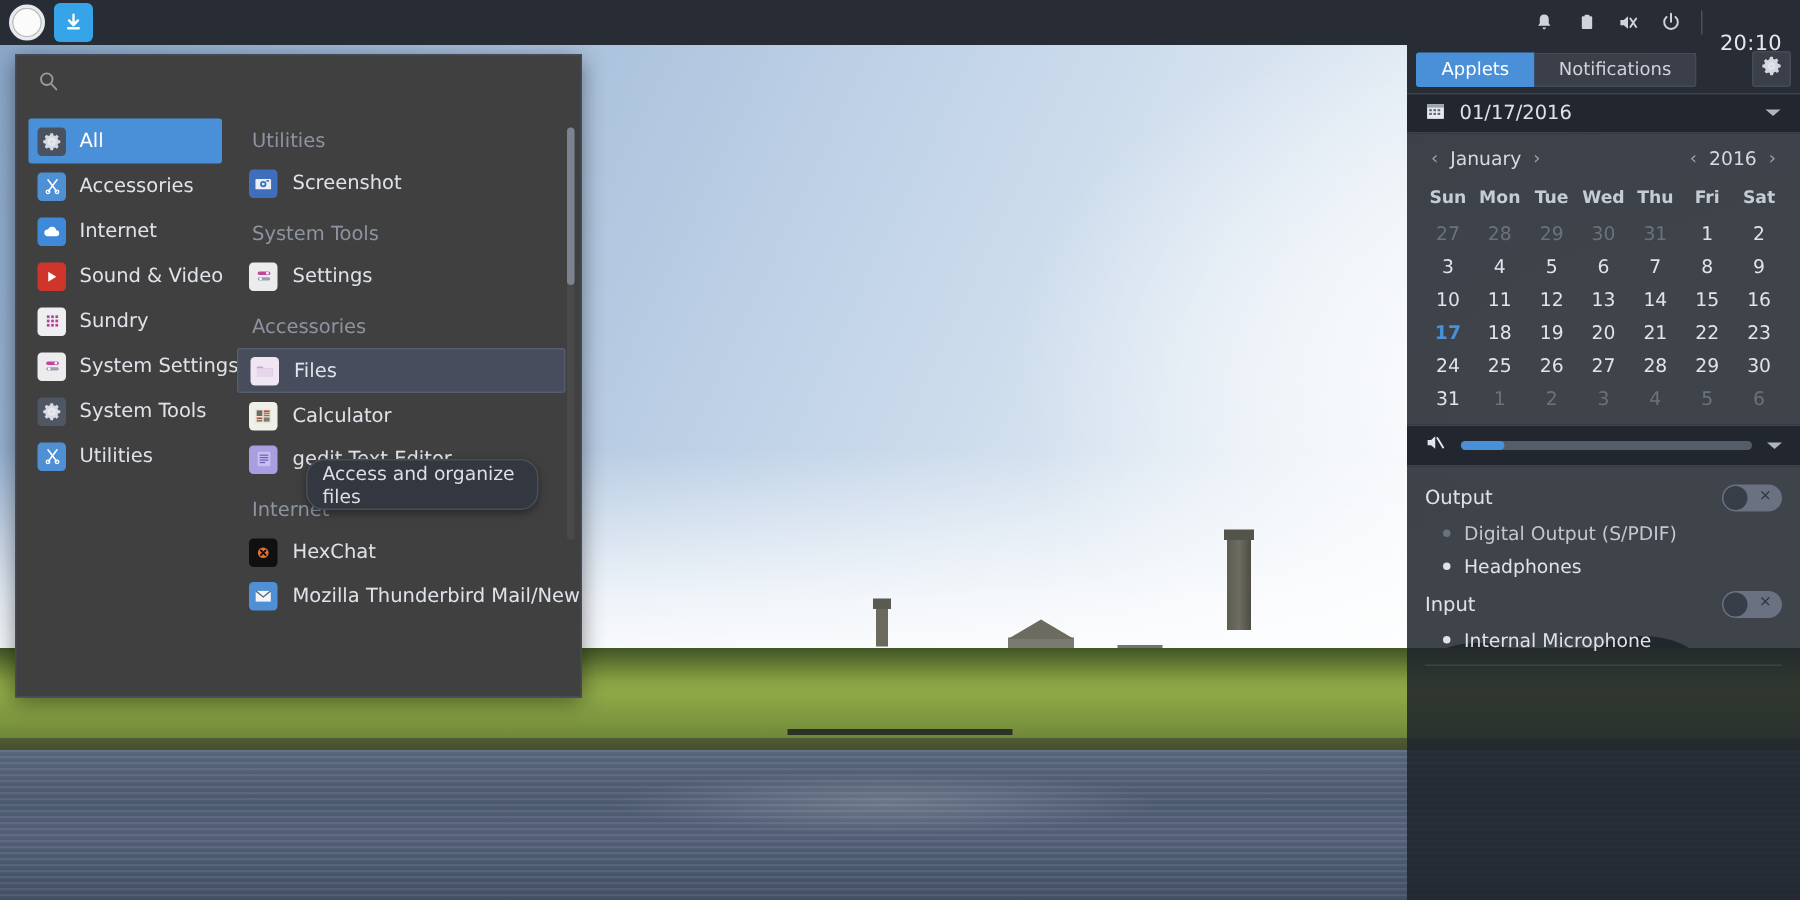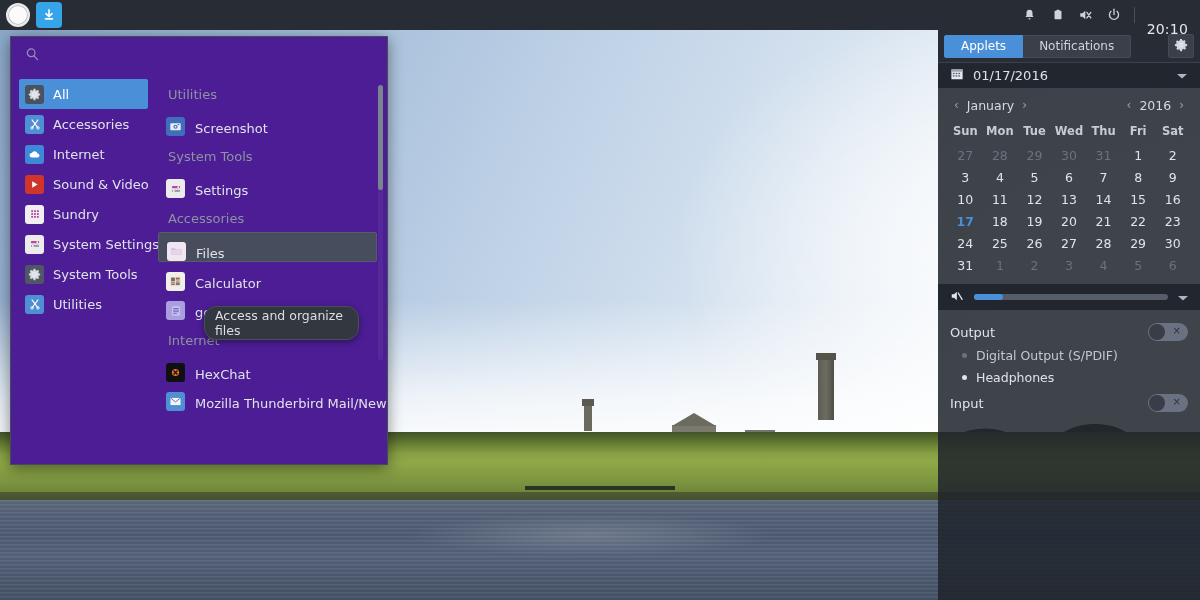--- a/index.html
+++ b/index.html
@@ -125,21 +125,21 @@
     margin-left:auto; display:flex; align-items:center;
     gap:12px; padding-right:12px; color:#d0d4da;
   }
   .tray-ico { display:flex; align-items:center; justify-content:center; width:16px; height:16px; }
   .tray-sep { width:1px; height:16px; background:#4a4f58; }
   .clock { font-size:14px; color:#e4e7eb; letter-spacing:.2px;margin-top:27px; }
 
   
   #appmenu {
     position:absolute; left:10px; top:36px; width:378px; height:429px;
-    background:#4c1d95; border:1px solid #454b59;
+    background:#404040; border:1px solid #454b59;
     box-shadow:0 3px 14px rgba(0,0,0,.45);
     display:flex; flex-direction:column; z-index:40;
   }
   .search-row { height:38px; display:flex; align-items:center; padding:0 14px; flex:none; }
   .search-ico { opacity:.72; }
   .menu-body { flex:1; display:flex; min-height:0; }
 
   .cats { width:143px; padding:4px 6px 0 8px; flex:none; }
   .cat {
     display:flex; align-items:center; gap:9px;
@@ -149,21 +149,21 @@
   .cat .lbl { font-size:13px; color:#dfe3e9; white-space:nowrap; }
   .cat.active .lbl { color:#ffffff; }
   .ico { width:19px; height:19px; border-radius:3px; flex:none;
          display:flex; align-items:center; justify-content:center; font-size:11px; }
 
   .applist { flex:1; position:relative; padding:0 10px 0 4px; overflow:hidden; }
   .sec-hd {
     font-size:13px; color:#8d94a1; padding:12px 0 5px 10px;
   }
   .app {
-    display:flex; align-items:flex-end; gap:10px;
+    display:flex; align-items:center; gap:10px;
     height:28px; margin:1px 0; padding:0 8px; border-radius:2px;
   }
   .app.hover { background:#474d5c; border:1px solid #555c6d; height:30px; }
   .app .lbl { font-size:13px; color:#dfe3e9; white-space:nowrap; }
   .scrollbar {
     position:absolute; right:4px; top:10px; width:5px; height:275px;
     background:rgba(255,255,255,.05); border-radius:3px;
   }
   .scrollthumb {
     position:absolute; top:0; left:0; width:5px; height:105px;
@@ -656,15 +656,19 @@
       <span class="lbl">Headphones</span>
     </div>
 
     <div class="aud-hd">
       <span class="lbl">Input</span>
       <span class="toggle">
         <span class="knob"></span>
         <span class="x">×</span>
       </span>
     </div>
+    <div class="dev">
+      <span class="bullet"></span>
+      <span class="lbl">Internal Microphone</span>
+    </div>
     <div class="aud-divider"></div>
   </div>
 </div>
 
 </body></html>

